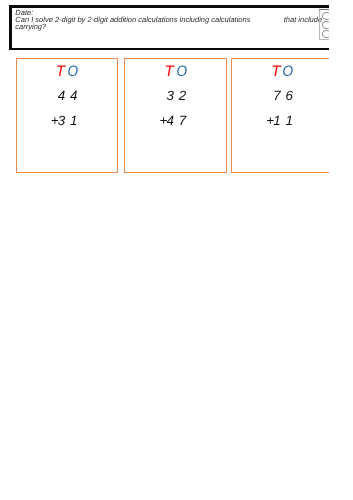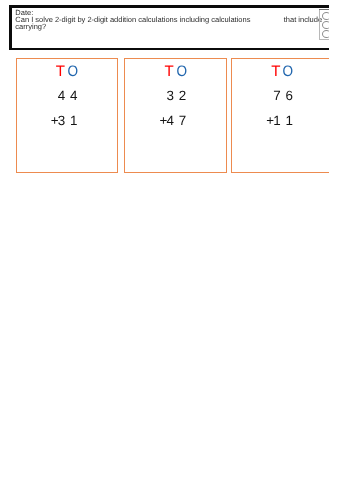--- a/index.html
+++ b/index.html
@@ -1,19 +1,19 @@
 <!DOCTYPE html>
 <html><head>
 <meta charset="utf-8">
 <title>Addition Worksheet</title>
 <style>
   html,body{margin:0;padding:0;background:#ffffff;}
   body{width:353px;height:500px;font-family:"Liberation Sans",sans-serif;
         -webkit-font-smoothing:antialiased;text-rendering:geometricPrecision;}
-  .page{position:relative;width:329px;height:500px;overflow:hidden;background:#ffffff;}
+  .page{position:relative;width:329px;height:500px;overflow:hidden;background:#ffffff;font-style:italic;}
 
   
   .header-box{position:absolute;left:0;top:0;width:353px;height:55px;}
   .header-box .bar{position:absolute;background:#0b0b0b;}
   .header-box .bar-top{left:8.6px;top:5px;width:337.4px;height:3px;}
   .header-box .bar-bottom{left:8.6px;top:48px;width:337.4px;height:2px;}
   .header-box .bar-left{left:8.6px;top:5px;width:3px;height:45px;}
   .header-box .bar-right{left:343px;top:5px;width:3px;height:45px;}
   .hdr-text{position:absolute;left:15.3px;top:10.1px;width:330px;
             font-size:7.5px;line-height:6.78px;color:#2b2b2b;white-space:pre;}

